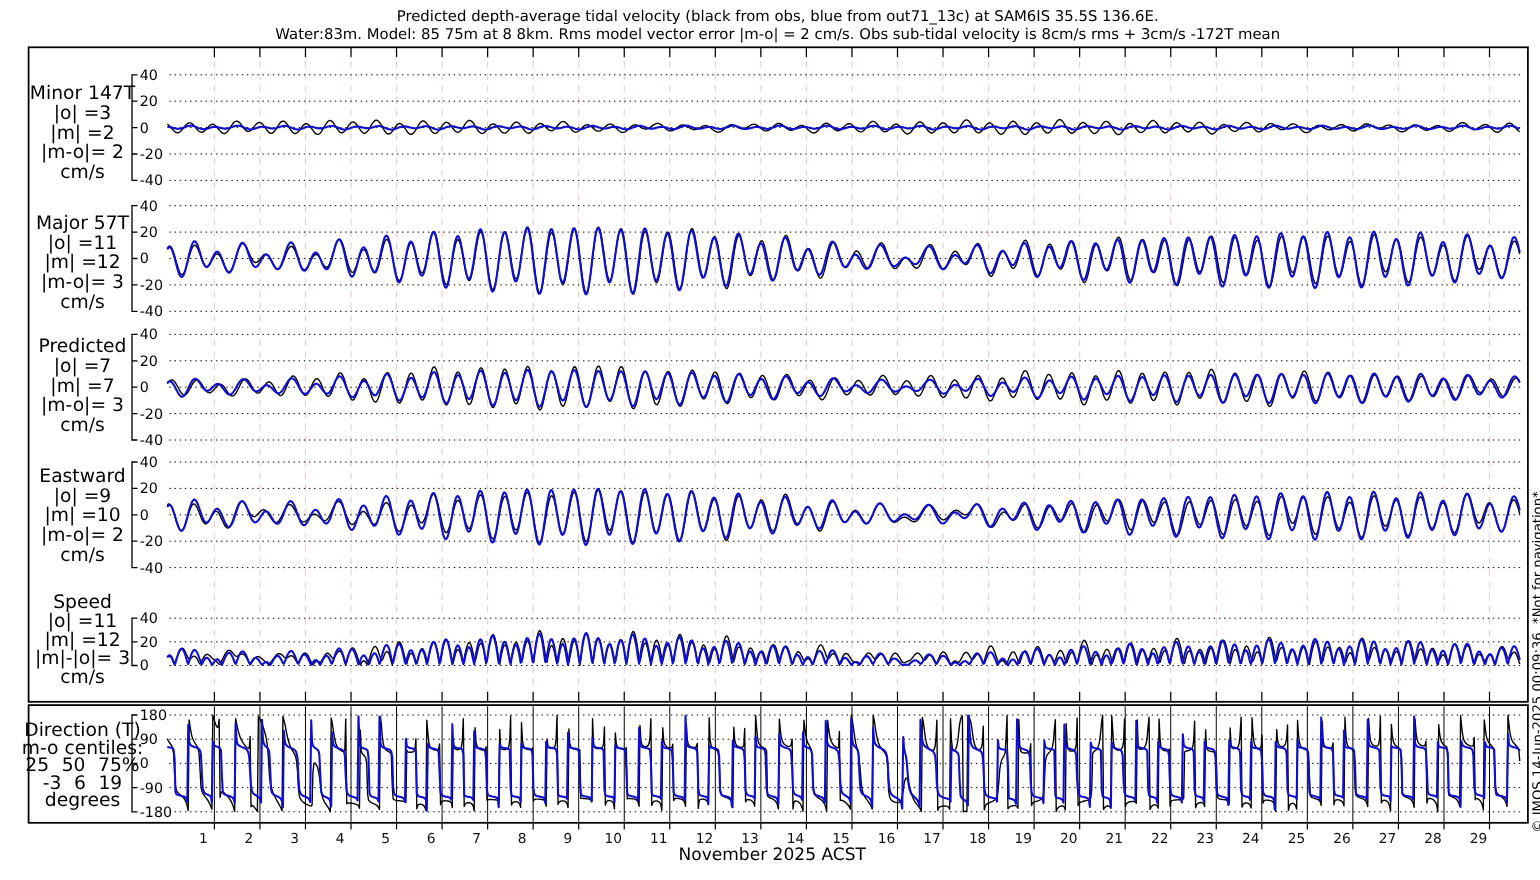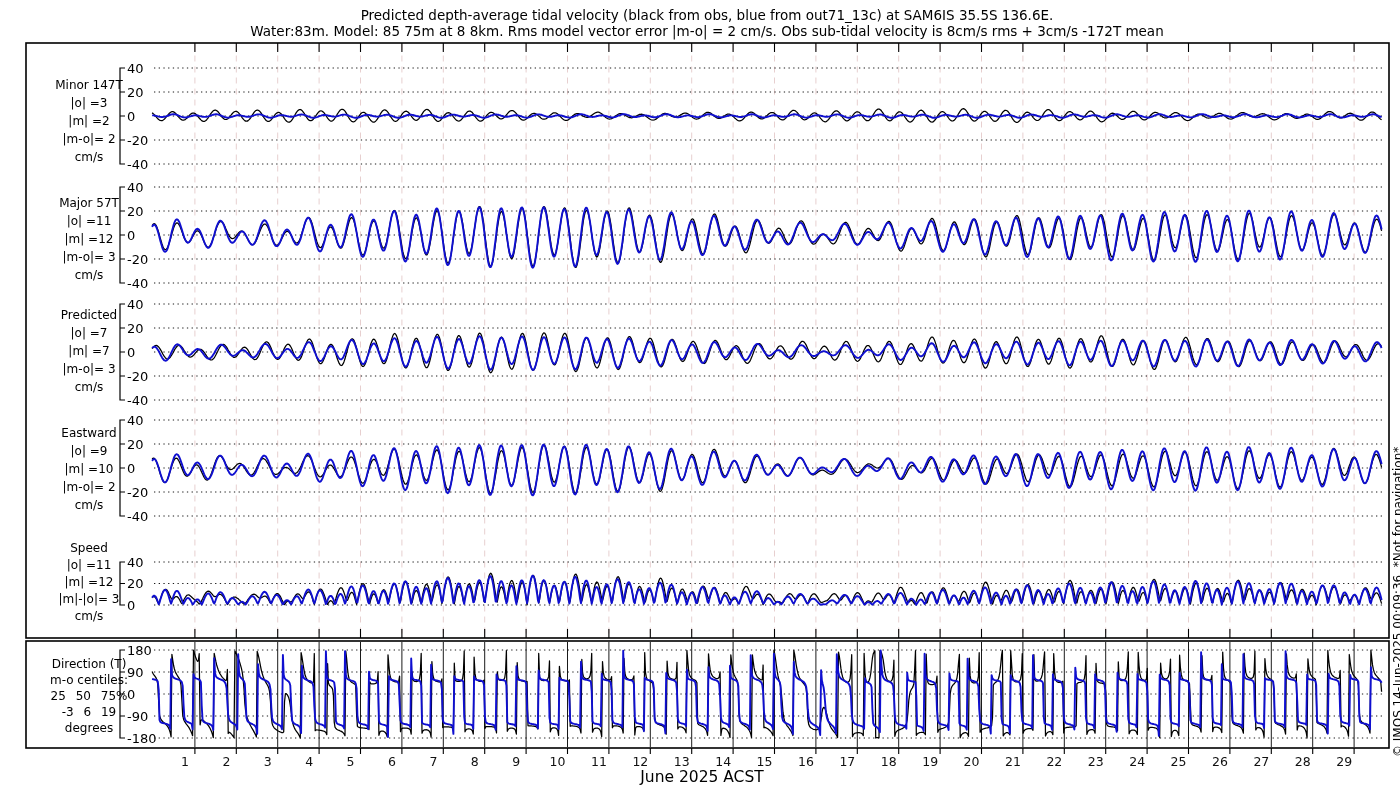--- a/index.html
+++ b/index.html
@@ -1,21 +1,21 @@
 <!DOCTYPE html>
 <html><head>
 <meta charset="utf-8">
 <style>
   html,body{margin:0;padding:0;background:#fff;}
   #fig{position:relative;width:1400px;height:800px;background:#fff;overflow:hidden;
        font-family:"DejaVu Sans","Liberation Sans",sans-serif;color:#000;margin-left:12px;}
   .title-line{position:absolute;left:0;width:1390px;text-align:center;font-size:13.5px;white-space:pre;}
   #title1{top:7px;}
   #title2{top:23px;}
-  .panel-label{position:absolute;left:18px;width:118px;text-align:center;font-size:12px;line-height:18px;}
+  .panel-label{position:absolute;left:4px;width:118px;text-align:center;font-size:17px;line-height:18px;}
   .panel-label.tight{line-height:17px;}
   .panel-label.tighter{line-height:16px;}
   .wsp{word-spacing:6px;}
   #xlabel{position:absolute;left:0;top:768px;width:1380px;text-align:center;font-size:15.5px;}
   #watermark{position:absolute;left:1379px;top:757px;transform-origin:0 0;transform:rotate(-90deg);
              white-space:nowrap;font-size:12px;}
   svg{position:absolute;left:0;top:0;}
   svg text{font-family:"DejaVu Sans","Liberation Sans",sans-serif;}
 </style>
 </head>
@@ -324,15 +324,15 @@
     <div>cm/s</div>
   </div>
   <div class="panel-label tighter" style="top:656px">
     <div>Direction (T)</div>
     <div>m-o centiles:</div>
     <div class="wsp">25  50  75%</div>
     <div class="wsp">-3  6  19</div>
     <div>degrees</div>
   </div>
 
-  <div id="xlabel">June 2025 ACST</div>
+  <div id="xlabel">November 2025 ACST</div>
   <div id="watermark">© IMOS 14-Jun-2025 00:09:36. *Not for navigation*</div>
 </div>
 
 </body></html>

